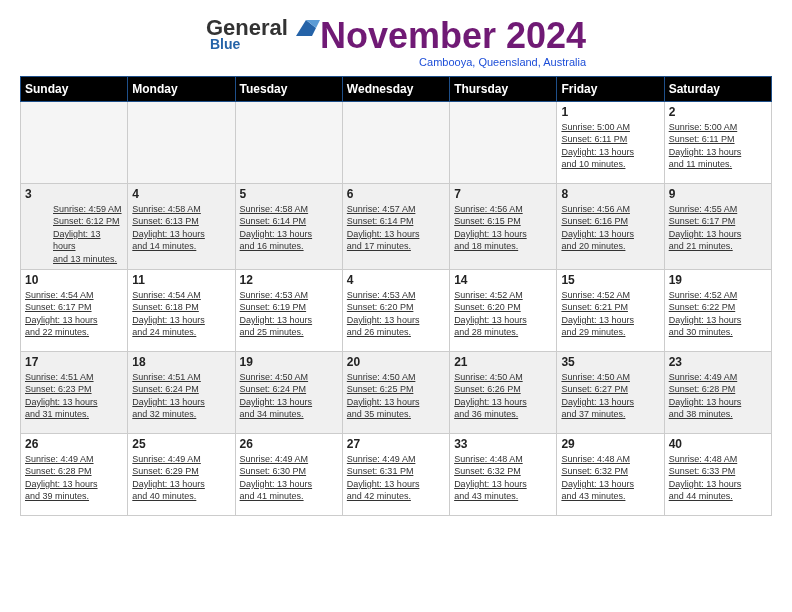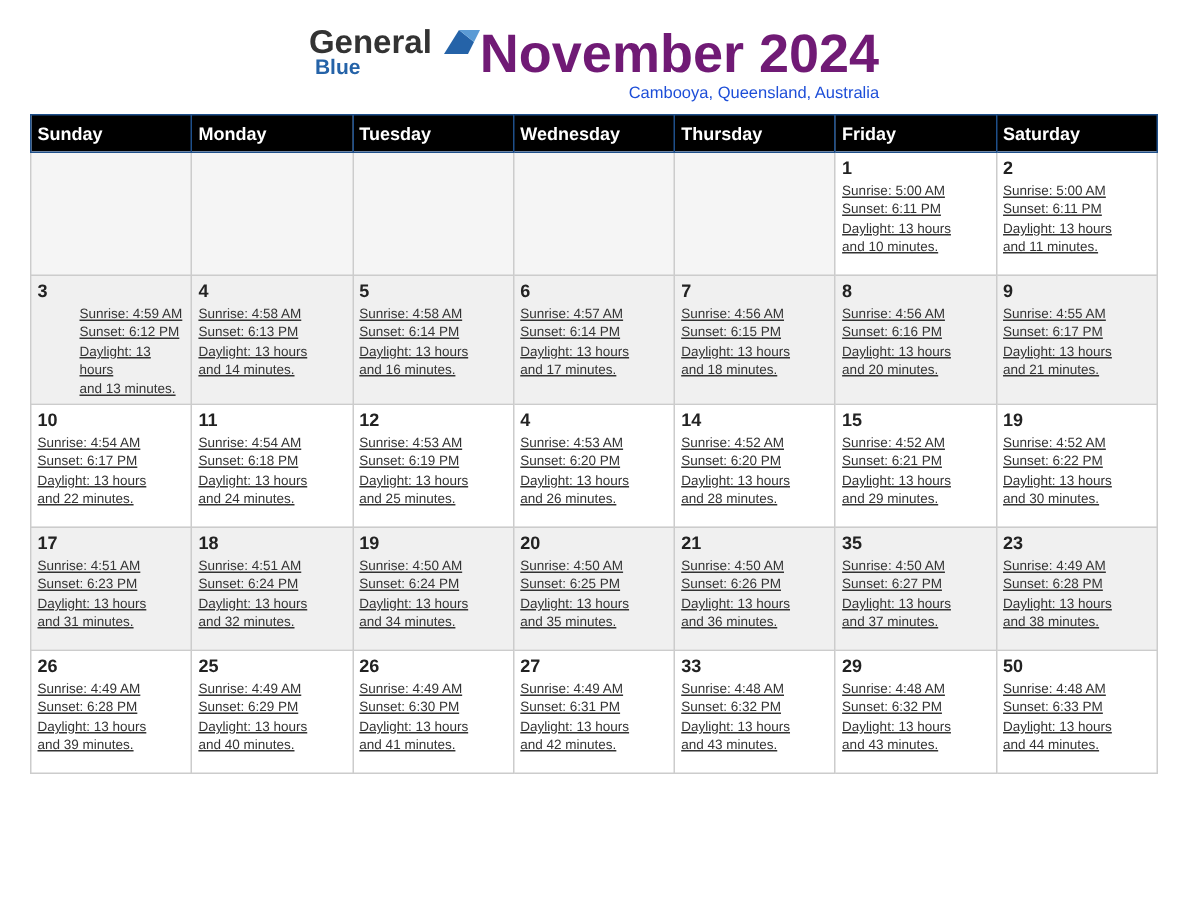--- a/index.html
+++ b/index.html
@@ -329,21 +329,21 @@
 and 43 minutes.</div>
           </td>
           <td>
             <span class="day-number">29</span>
             <div class="day-info" style="white-space: pre-line;">Sunrise: 4:48 AM
 Sunset: 6:32 PM
 Daylight: 13 hours
 and 43 minutes.</div>
           </td>
           <td>
-            <span class="day-number">50</span>
+            <span class="day-number">40</span>
             <div class="day-info" style="white-space: pre-line;">Sunrise: 4:48 AM
 Sunset: 6:33 PM
 Daylight: 13 hours
 and 44 minutes.</div>
           </td>
         </tr>
       </tbody>
   </table>
 </div>
 

